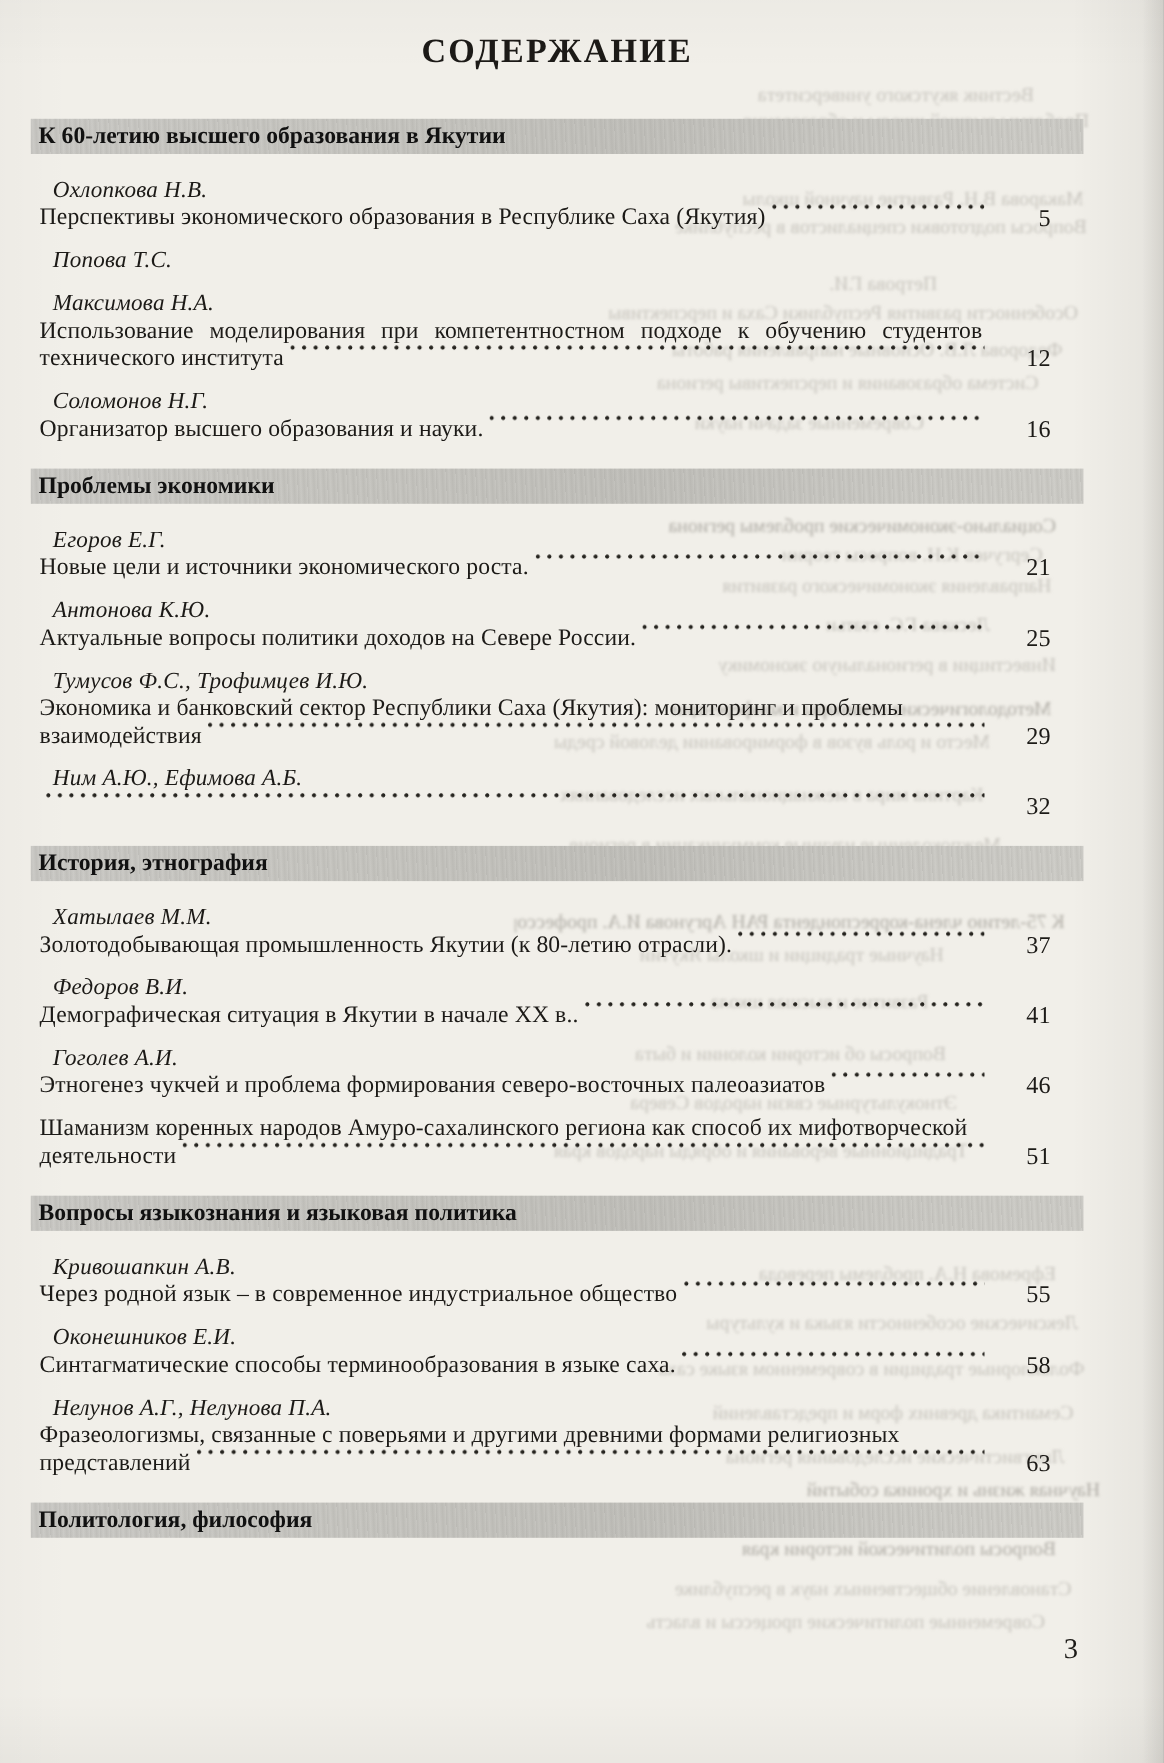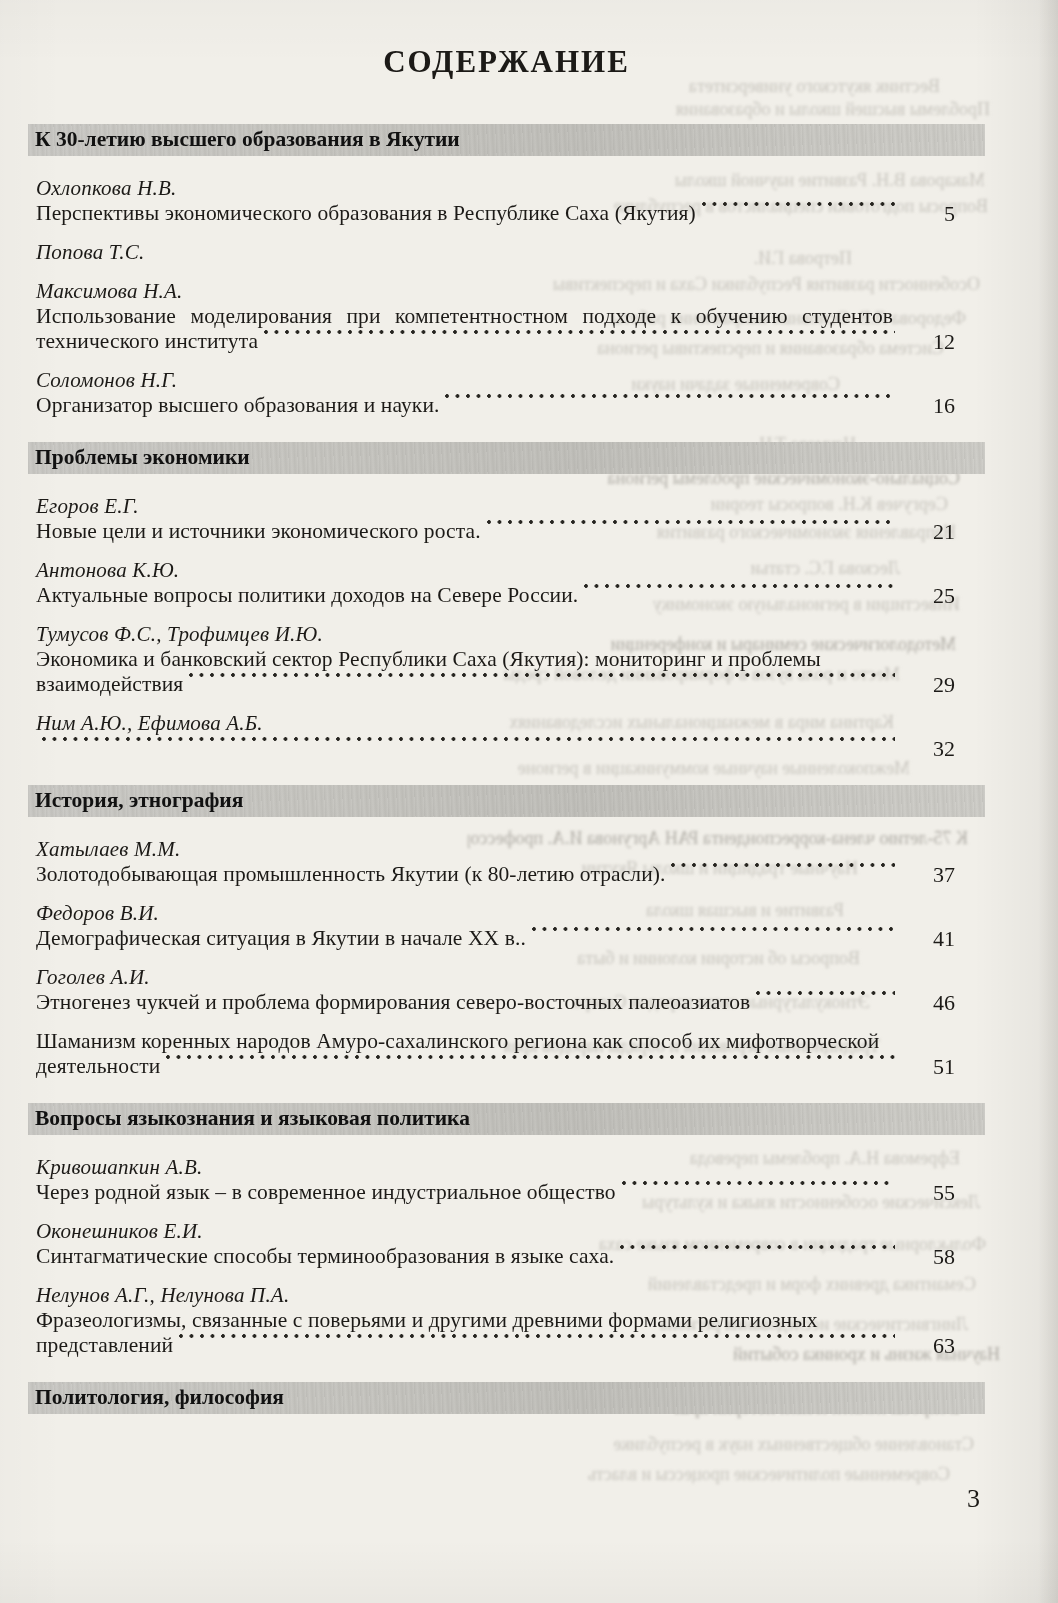--- a/index.html
+++ b/index.html
@@ -22,21 +22,21 @@
       linear-gradient(180deg, rgba(0,0,0,0.02) 0%, rgba(0,0,0,0) 4%, rgba(0,0,0,0) 96%, rgba(0,0,0,0.03) 100%),
       var(--paper);
     overflow:hidden;
     color:var(--ink);
   }
   .scan-edge-right{
     position:absolute;top:0;right:0;width:20px;height:100%;
     background:linear-gradient(90deg, rgba(0,0,0,0) 0%, rgba(60,55,50,0.10) 100%);
   }
   .toc{
-    position:absolute;left:28px;top:44px;width:957px;
+    position:absolute;left:28px;top:28px;width:957px;
   }
   .doc-title{
     font-size:31px;font-weight:bold;letter-spacing:2px;
     text-align:center;
     height:36px;
   }
   .banner{
     margin-top:24px;
     height:32px;line-height:31px;
     padding-left:7px;
@@ -45,20 +45,21 @@
     background:
       repeating-linear-gradient(87deg, rgba(90,88,84,0.10) 0px, rgba(0,0,0,0) 3px, rgba(120,118,112,0.12) 6px, rgba(0,0,0,0) 9px),
       linear-gradient(90deg, #cbcac6 0%, #c8c7c2 30%, #c2c1bc 58%, #cbcac5 82%, #cfcec9 100%);
   }
   .banner.first{margin-top:44px;}
   .entries{padding:20px 4px 0 8px;}
   .entry{margin-bottom:14px;}
   .authors{
     font-style:italic;font-size:21px;line-height:25px;
     letter-spacing:0.2px;
+    margin-left:12px;
   }
   .tline{
     font-size:21.5px;line-height:25px;
     margin-right:88px;
     letter-spacing:0.1px;
   }
   .tline.just{
     text-align:justify;
     text-align-last:justify;
   }
@@ -133,21 +134,21 @@
       <span class="ghost" style="left: 548px; top: 1314px; width: 420px;">Лингвистические исследования региона</span>
       <span class="ghost strong" style="left: 560px; top: 1344px; width: 440px;">Научная жизнь и хроника событий</span>
       <span class="ghost strong" style="left: 616px; top: 1398px; width: 344px;">Вопросы политической истории края</span>
       <span class="ghost" style="left: 540px; top: 1434px; width: 434px;">Становление общественных наук в республике</span>
       <span class="ghost" style="left: 540px; top: 1464px; width: 410px;">Современные политические процессы и власть</span>
     </div>
 
   <div class="toc">
     <div class="doc-title">СОДЕРЖАНИЕ</div>
     <div id="sections-root">
-        <div class="banner first">К 30-летию высшего образования в Якутии</div>
+        <div class="banner first">К 60-летию высшего образования в Якутии</div>
         <div class="entries">
           <div class="entry">
             <div class="authors">Охлопкова Н.В.</div>
             <div class="lastline">
               <span class="ltext">Перспективы экономического образования в Республике Саха (Якутия)</span>
               <span class="leader"></span>
               <span class="pagenum">5</span>
             </div>
           </div>
           <div class="entry">

